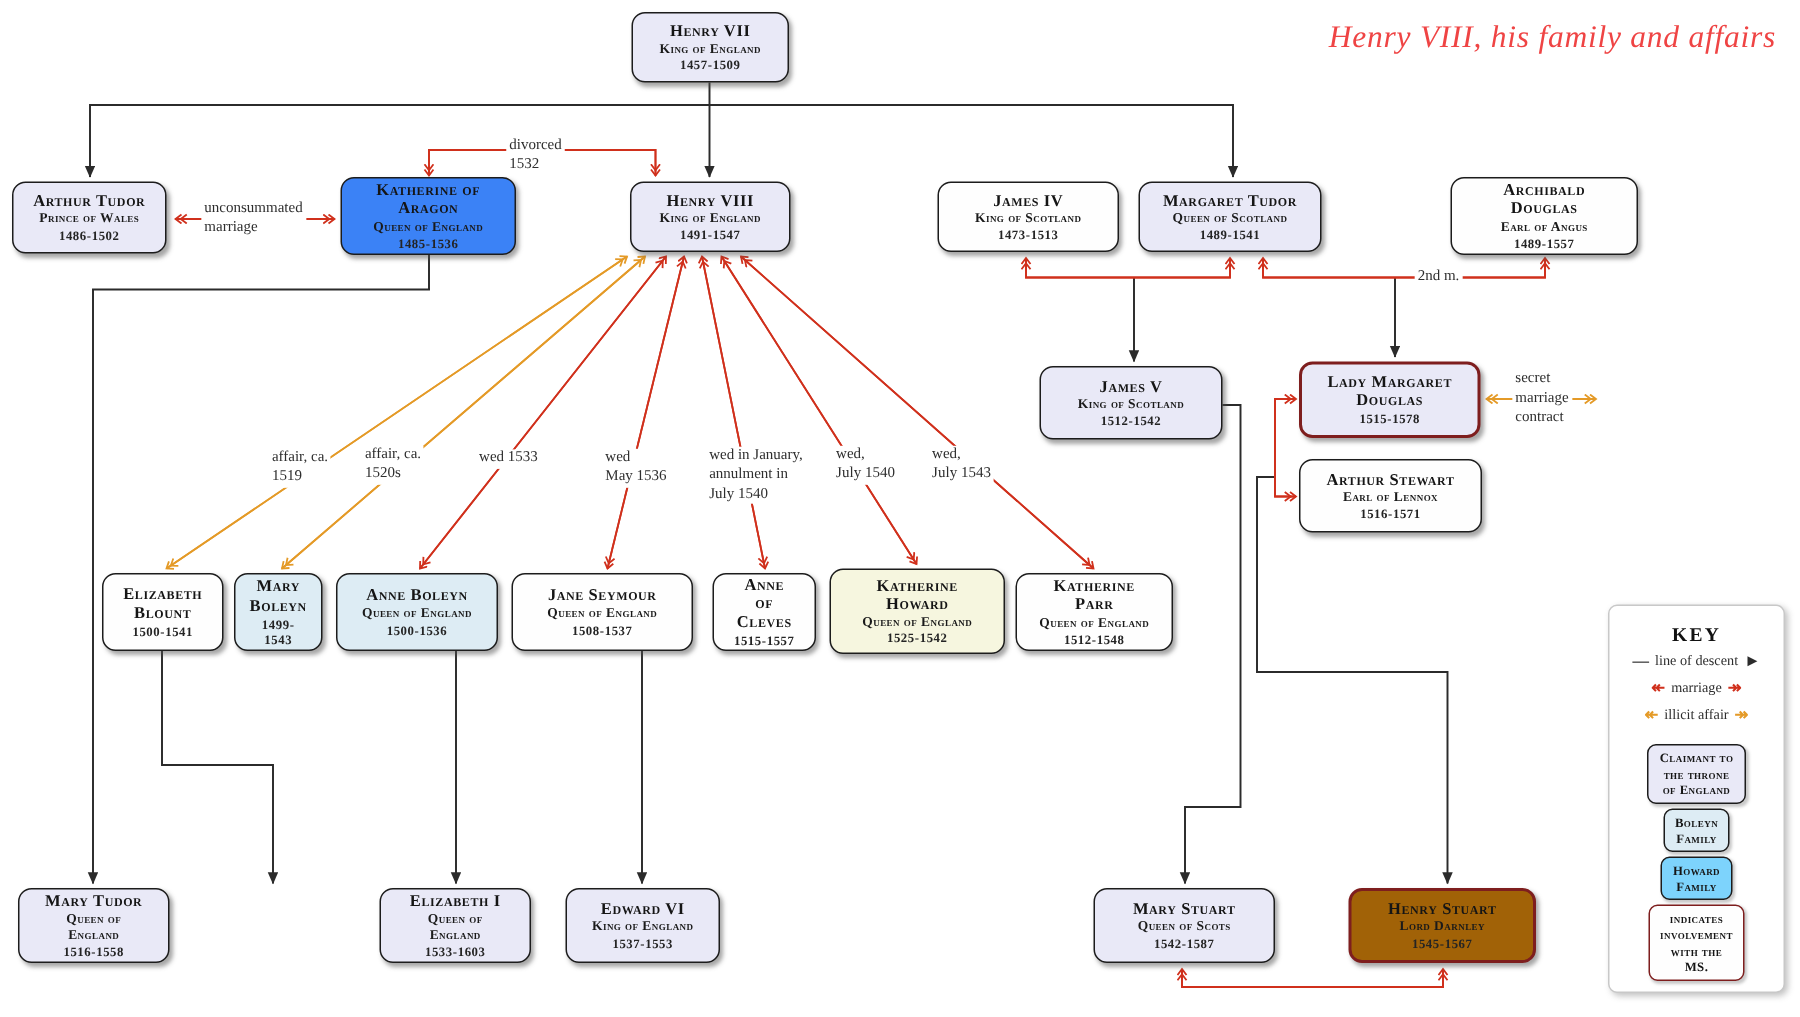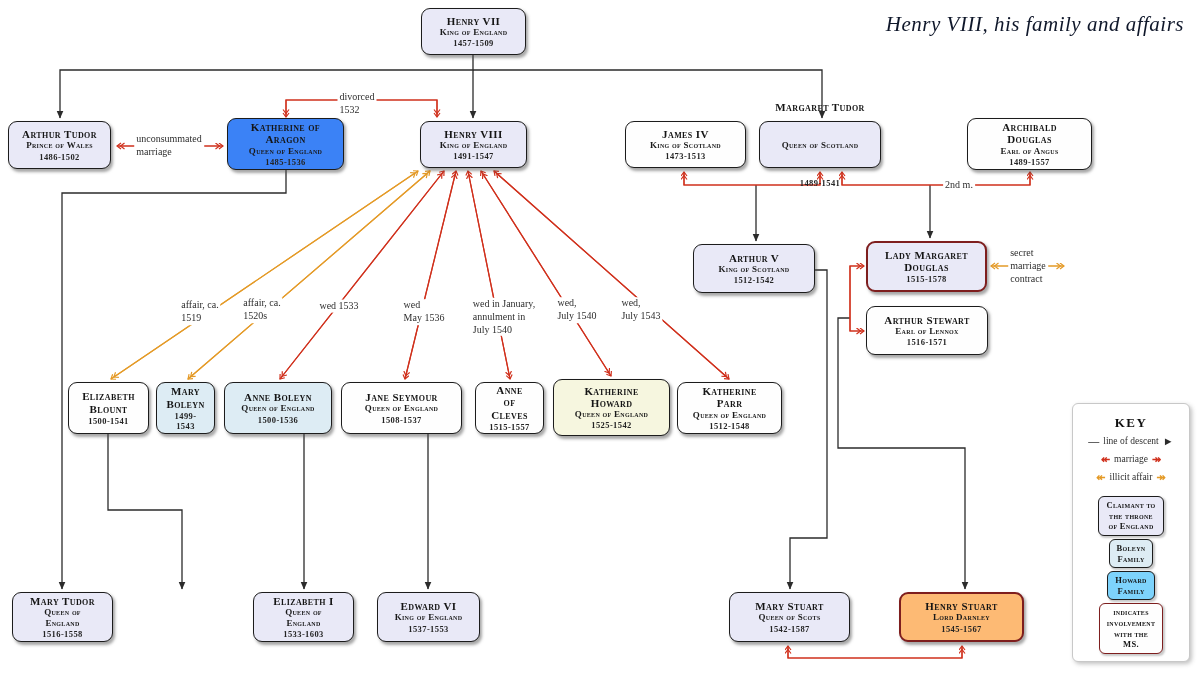--- a/index.html
+++ b/index.html
@@ -3,21 +3,21 @@
 <meta charset="utf-8">
 <style>
   html,body{margin:0;padding:0;background:#ffffff;}
   #canvas{position:relative;width:1200px;height:678px;background:#fff;overflow:hidden;
           font-family:"Liberation Serif",serif;}
   #connections-svg{position:absolute;left:0;top:0;z-index:1;pointer-events:none;}
   #boxes-layer,#labels-layer{position:absolute;left:0;top:0;width:100%;height:100%;z-index:2;pointer-events:none;}
   #labels-layer{z-index:3;}
 
   #heading{position:absolute;top:12px;right:16px;z-index:2;font-style:italic;
-           font-size:21px;color:#0f172a;letter-spacing:.5px;}
+           font-size:21px;color:#ef4444;letter-spacing:.5px;}
 
   .person{position:absolute;box-sizing:border-box;border:1.5px solid var(--border);
           border-radius:9px;box-shadow:2px 2.5px 3px rgba(80,80,80,.5);
           display:flex;flex-direction:column;align-items:center;justify-content:center;
           text-align:center;padding:2px 13px;}
   .person.ms{border-color:var(--msBorder);border-width:2px;}
   .person .name{font-variant:small-caps;font-weight:bold;font-size:11px;line-height:1.12;
                 letter-spacing:.4px;color:#151515;}
   .person .ptitle{font-variant:small-caps;font-weight:bold;font-size:9px;line-height:1.15;
                   letter-spacing:.3px;color:#1a1a1a;}
@@ -124,32 +124,32 @@
       <div class="person" style="left: 420px; top: 121px; width: 107px; height: 47px; background: rgb(233, 233, 247);">
     <span class="name">Henry VIII</span>
     <span class="ptitle">King of England</span>
     <span class="dates">1491-1547</span>
   </div>
       <div class="person" style="left: 625px; top: 121px; width: 121px; height: 47px; background: rgb(254, 254, 254);">
     <span class="name">James IV</span>
     <span class="ptitle">King of Scotland</span>
     <span class="dates">1473-1513</span>
   </div>
-      <div class="person" style="left: 759px; top: 121px; width: 122px; height: 47px; background: rgb(233, 233, 247); gap: 27px;">
+      <div class="person" style="left: 759px; top: 121px; width: 122px; height: 47px; background: rgb(233, 233, 247);">
     <span class="name">Margaret Tudor</span>
     <span class="ptitle">Queen of Scotland</span>
     <span class="dates">1489-1541</span>
   </div>
       <div class="person" style="left: 967px; top: 118px; width: 125px; height: 52px; background: rgb(254, 254, 254);">
     <span class="name">Archibald Douglas</span>
     <span class="ptitle">Earl of Angus</span>
     <span class="dates">1489-1557</span>
   </div>
       <div class="person" style="left: 693px; top: 244px; width: 122px; height: 49px; background: rgb(233, 233, 247);">
-    <span class="name">Arthur V</span>
+    <span class="name">James V</span>
     <span class="ptitle">King of Scotland</span>
     <span class="dates">1512-1542</span>
   </div>
       <div class="person ms" style="left: 866px; top: 241px; width: 121px; height: 51px; background: rgb(233, 233, 247);">
     <span class="name">Lady Margaret Douglas</span>
 
     <span class="dates">1515-1578</span>
   </div>
       <div class="person" style="left: 866px; top: 306px; width: 122px; height: 49px; background: rgb(254, 254, 254);">
     <span class="name">Arthur Stewart</span>
@@ -204,21 +204,21 @@
       <div class="person" style="left: 377px; top: 592px; width: 103px; height: 50px; background: rgb(233, 233, 247);">
     <span class="name">Edward VI</span>
     <span class="ptitle">King of England</span>
     <span class="dates">1537-1553</span>
   </div>
       <div class="person" style="left: 729px; top: 592px; width: 121px; height: 50px; background: rgb(233, 233, 247);">
     <span class="name">Mary Stuart</span>
     <span class="ptitle">Queen of Scots</span>
     <span class="dates">1542-1587</span>
   </div>
-      <div class="person ms" style="left: 899px; top: 592px; width: 125px; height: 50px; background: #fdba74;">
+      <div class="person ms" style="left: 899px; top: 592px; width: 125px; height: 50px; background: #a16207;">
     <span class="name">Henry Stuart</span>
     <span class="ptitle">Lord Darnley</span>
     <span class="dates">1545-1567</span>
   </div>
     </div>
   <div id="labels-layer">
       <div class="rel-label" style="left: 169px; top: 146px;">unconsummated
 marriage</div>
       <div class="rel-label" style="left: 357px; top: 104px;">divorced
 1532</div>

